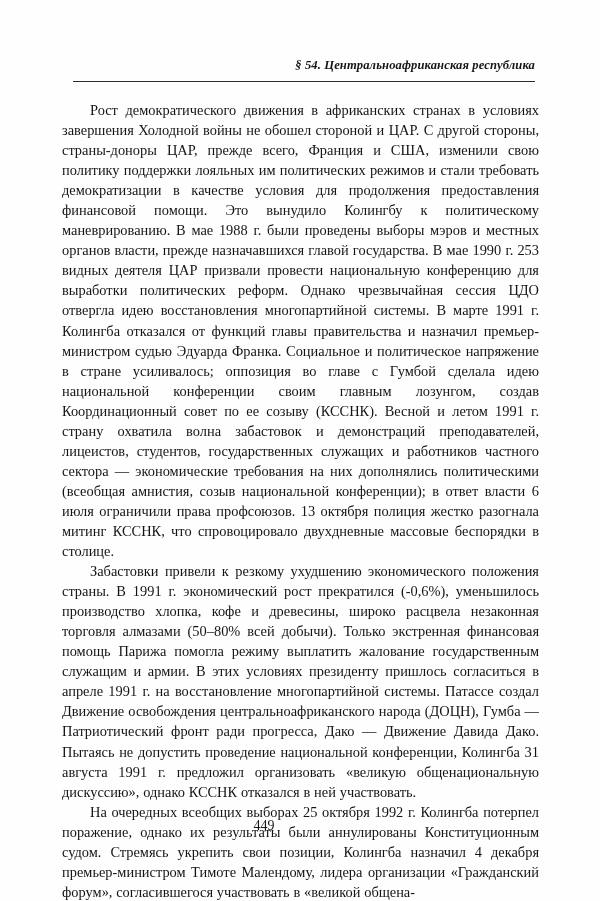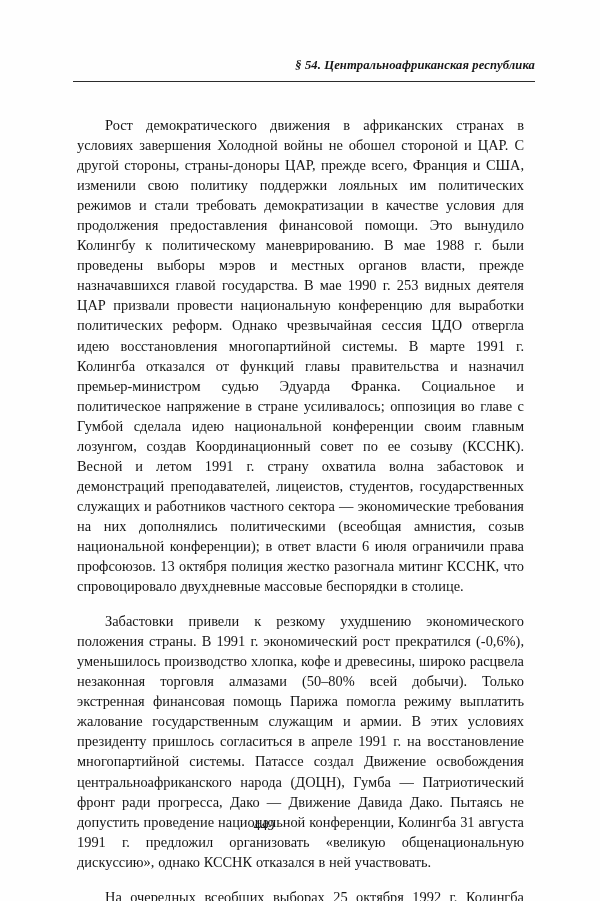--- a/index.html
+++ b/index.html
@@ -48,21 +48,21 @@
 
   
   .column {
     position: absolute;
     left: 62px;
     top: 100px;
     width: 477px;
   }
 
   p.para {
-    margin: 15px;
+    margin: 0;
     text-indent: 28px;
     text-align: justify;
     text-justify: inter-word;
     font-size: 14.4px;
     line-height: 20.05px;
     color: #141414;
     hyphens: manual;
     word-spacing: 0.2px;
   }
 

